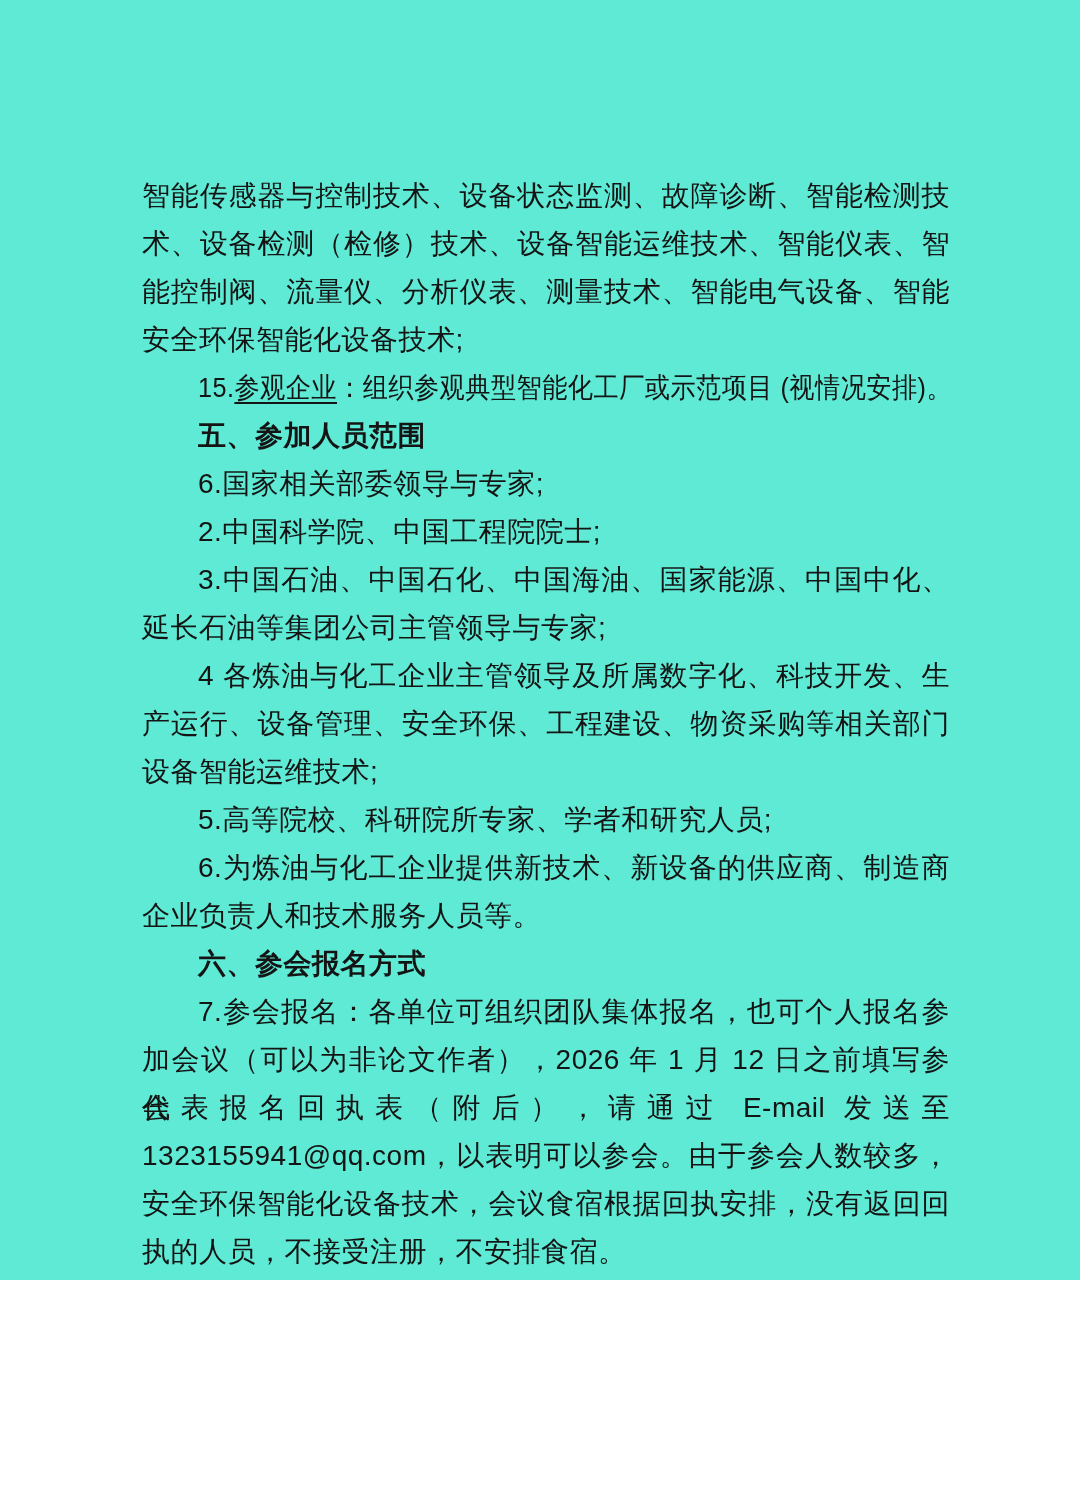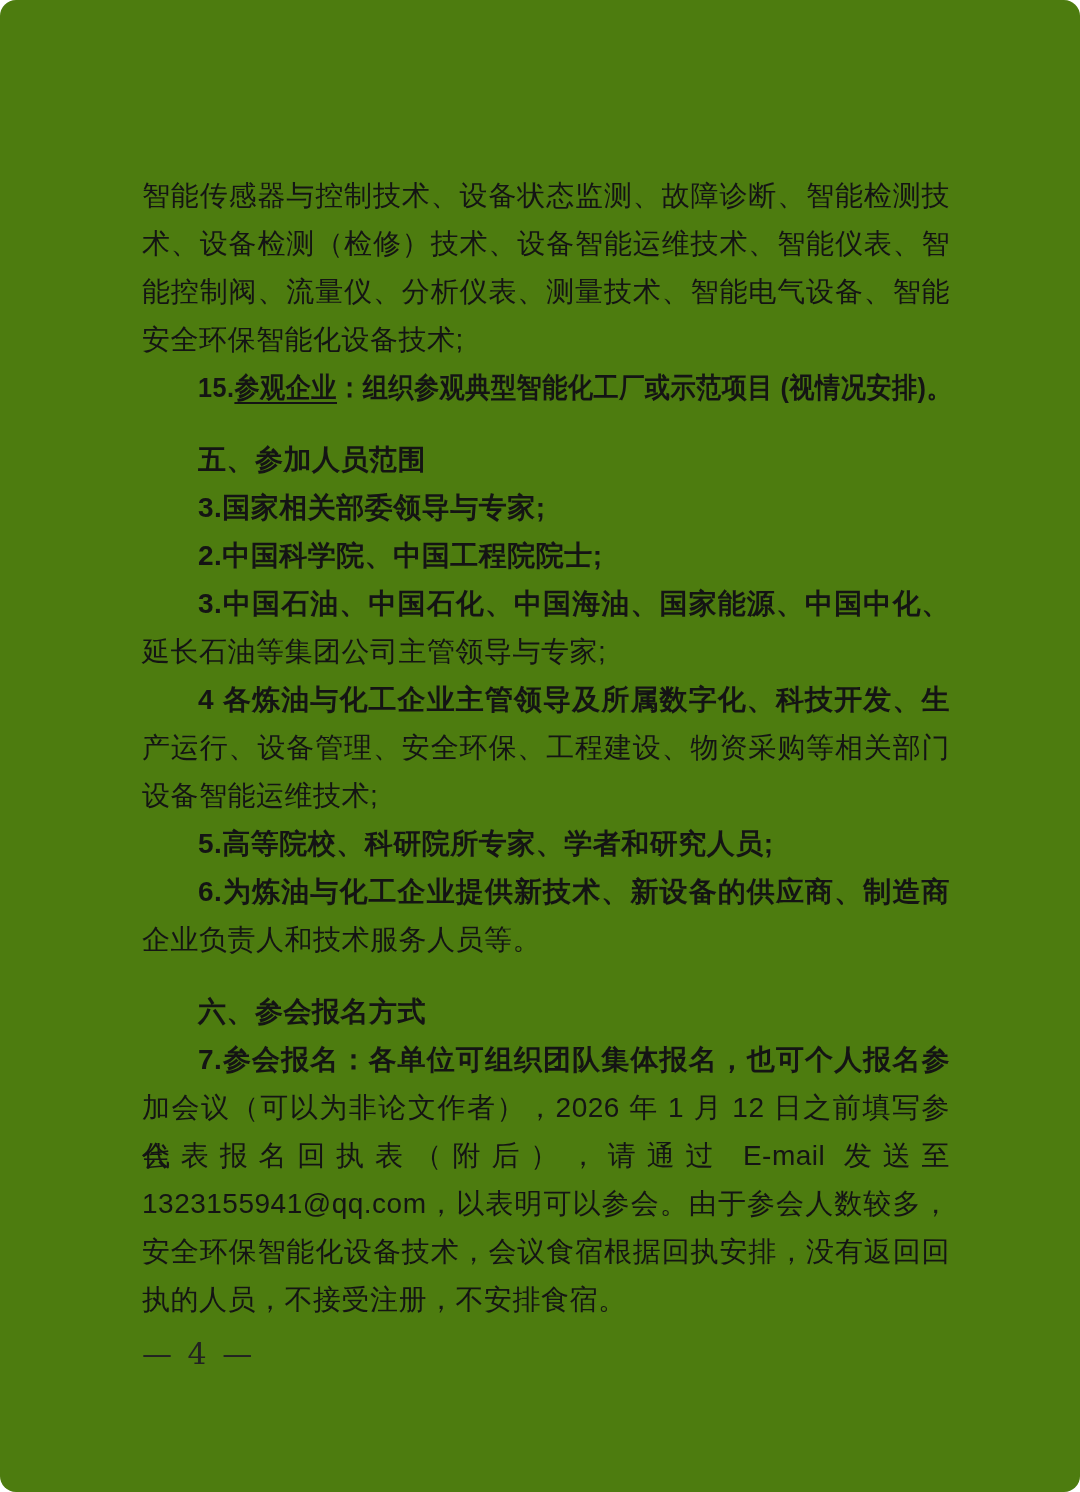--- a/index.html
+++ b/index.html
@@ -3,48 +3,47 @@
 <meta charset="utf-8">
 <style>
   html, body {
     margin: 0;
     padding: 0;
     background: #ffffff;
   }
   .page {
     position: relative;
     width: 1080px;
-    height: 1492px;
-    background: #4d7c0f;
+    height: 1280px;
+    background: #5eead4;
     color: #141414;
     font-family: "Liberation Sans", sans-serif;
     overflow: hidden;
-    border-radius: 16px;
   }
   .content {
     position: absolute;
     left: 142px;
     top: 172px;
     width: 808px;
     font-size: 28px;
     line-height: 48px;
     letter-spacing: 0.5px;
   }
   .line {
     height: 48px;
     white-space: normal;
   }
   
   .jf {
     text-align: justify;
     text-align-last: justify;
     text-justify: inter-character;
   }
-  .indent { text-indent: 56px; font-weight: bold; }
-  .heading { font-weight: bold; margin-top: 24px; }
+  .indent { text-indent: 56px; }
+  .heading { font-weight: bold; }
   
   .cond {
     display: inline-block;
     transform: scaleX(0.9);
     transform-origin: 0 50%;
     white-space: nowrap;
     text-indent: 0;
   }
   .u {
     text-decoration: underline;
@@ -70,21 +69,21 @@
     <div class="line jf">术、设备检测（检修）技术、设备智能运维技术、智能仪表、智</div>
     <div class="line jf">能控制阀、流量仪、分析仪表、测量技术、智能电气设备、智能</div>
     <div class="line">安全环保智能化设备技术;</div>
 
     <div class="line indent">
       <span class="cond"><span>15.</span><span class="u">参观企业</span><span>：组织参观典型智能化工厂或示范项目 (视情况安排)。</span></span>
     </div>
 
     <div class="line indent heading">五、参加人员范围</div>
 
-    <div class="line indent">3.国家相关部委领导与专家;</div>
+    <div class="line indent">6.国家相关部委领导与专家;</div>
     <div class="line indent">2.中国科学院、中国工程院院士;</div>
     <div class="line indent jf">3.中国石油、中国石化、中国海油、国家能源、中国中化、</div>
     <div class="line">延长石油等集团公司主管领导与专家;</div>
     <div class="line indent jf">4 各炼油与化工企业主管领导及所属数字化、科技开发、生</div>
     <div class="line jf">产运行、设备管理、安全环保、工程建设、物资采购等相关部门</div>
     <div class="line">设备智能运维技术;</div>
     <div class="line indent">5.高等院校、科研院所专家、学者和研究人员;</div>
     <div class="line indent jf">6.为炼油与化工企业提供新技术、新设备的供应商、制造商</div>
     <div class="line">企业负责人和技术服务人员等。</div>
 

